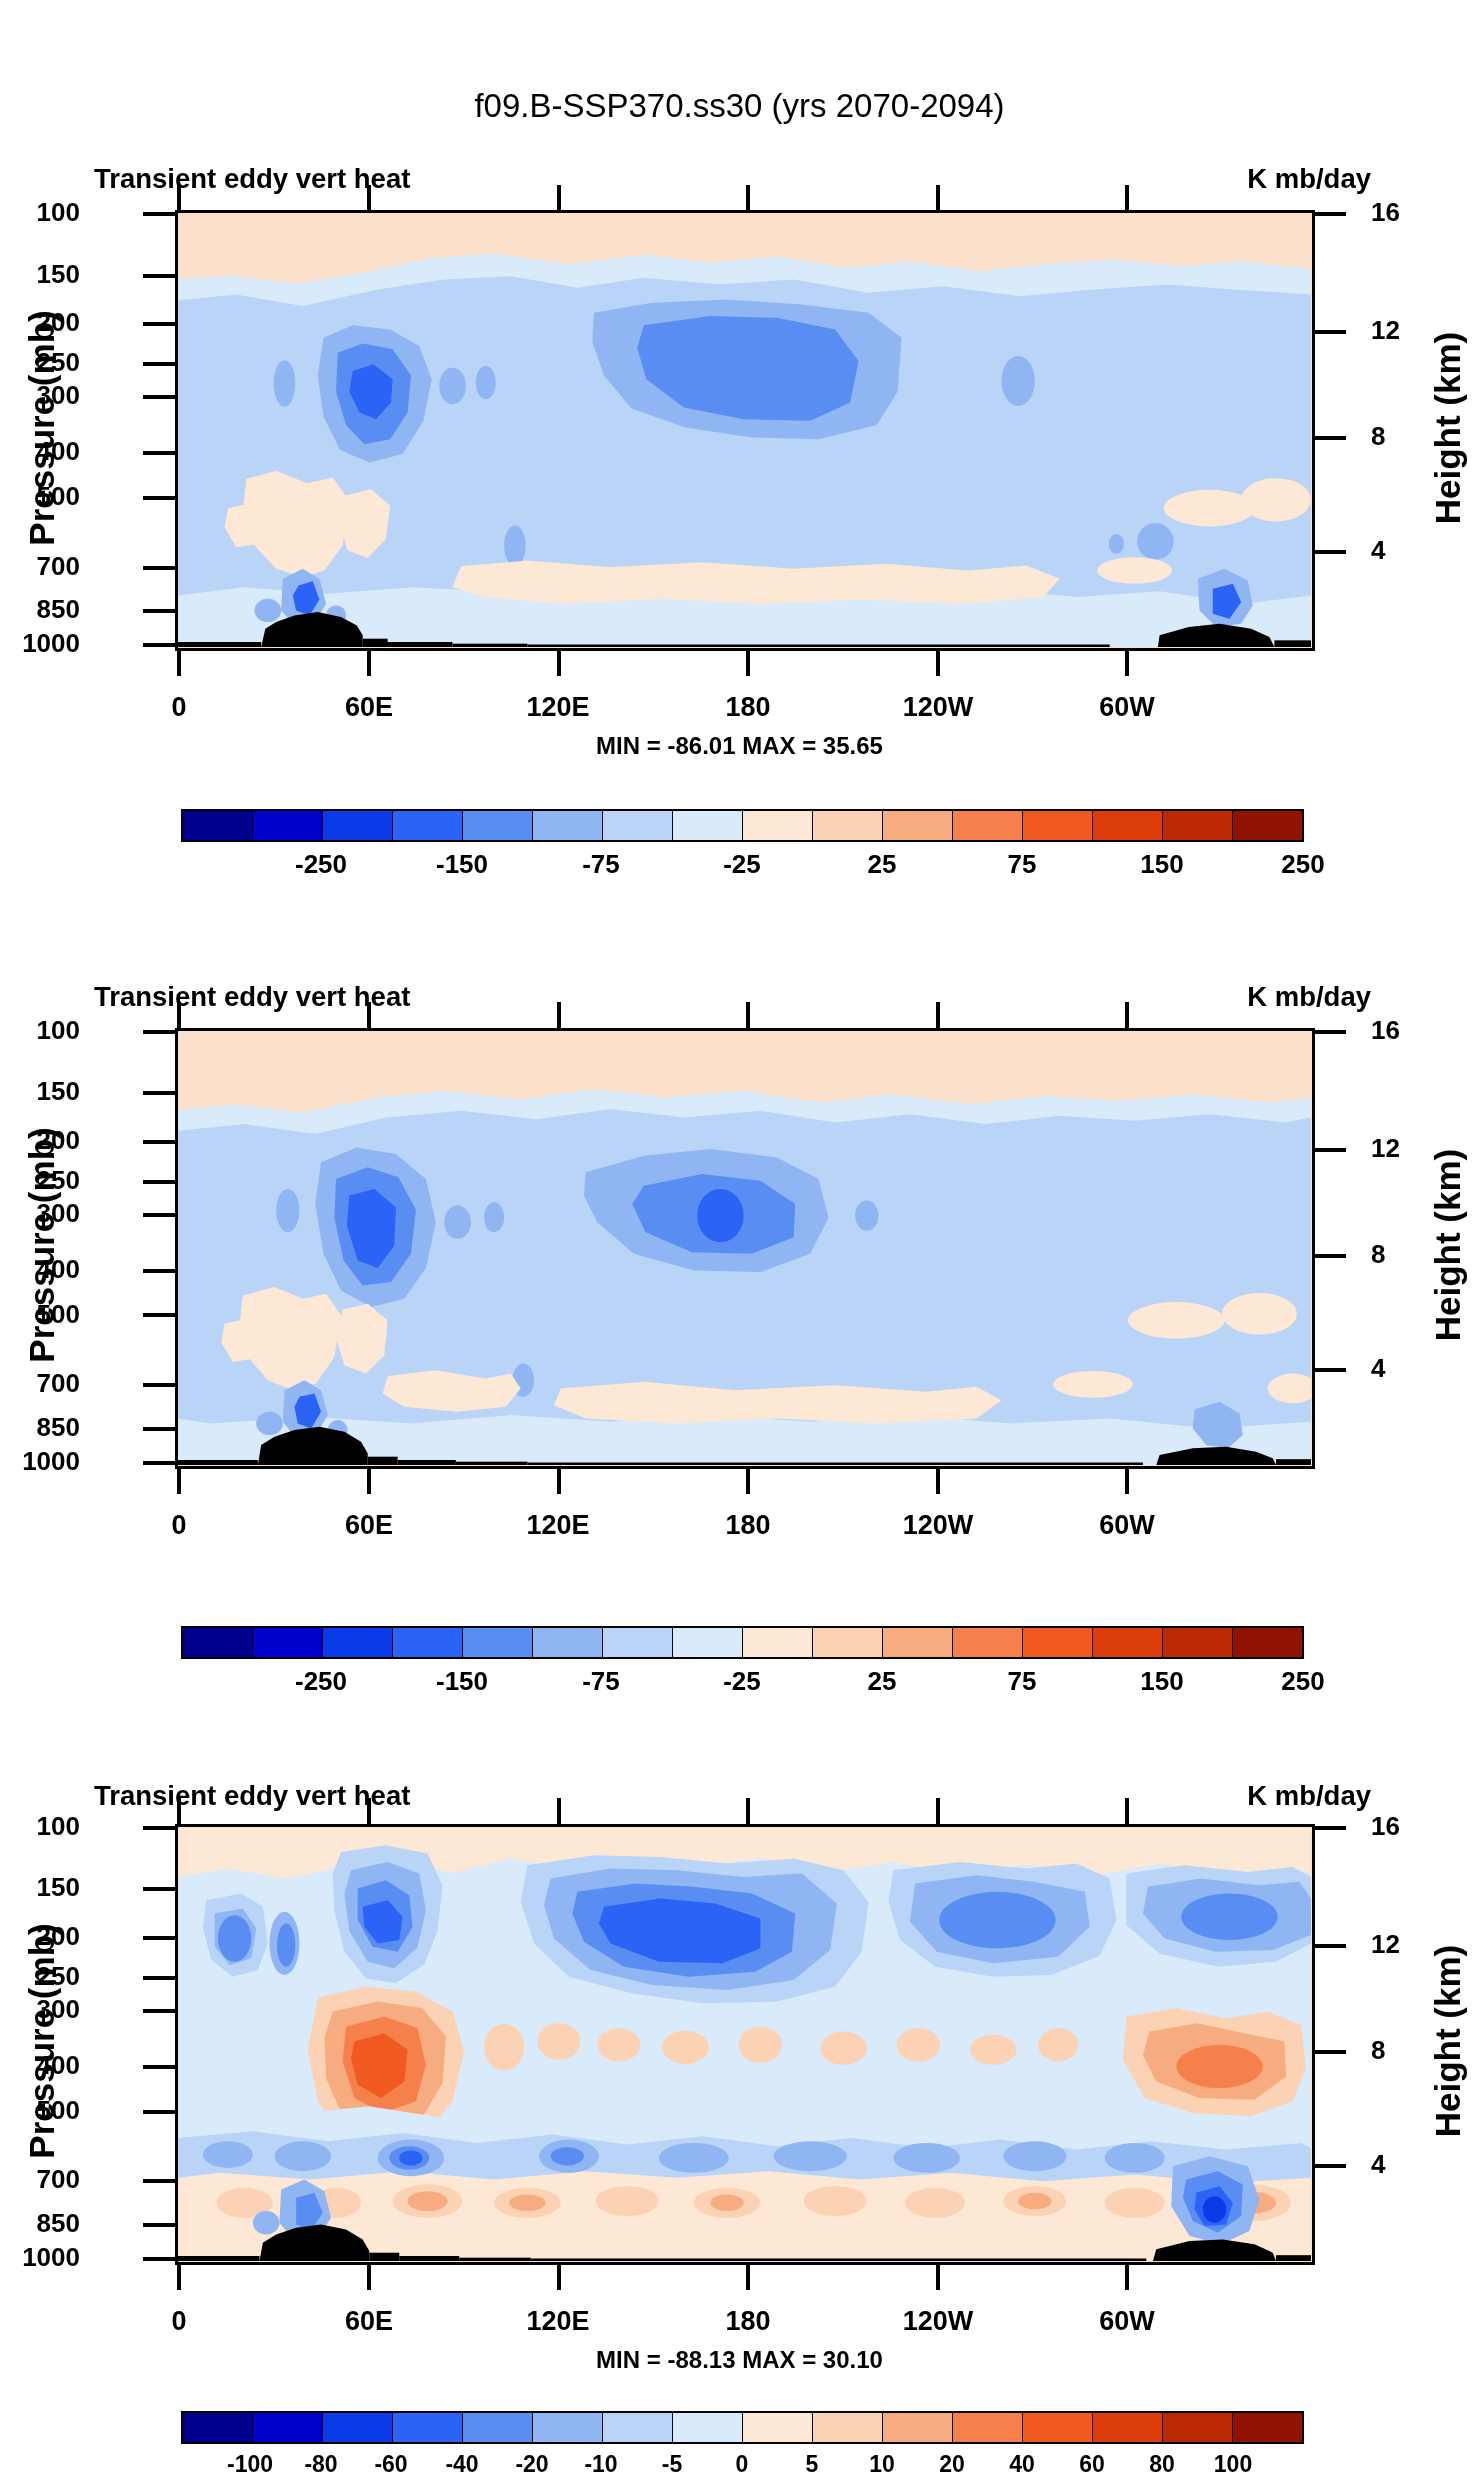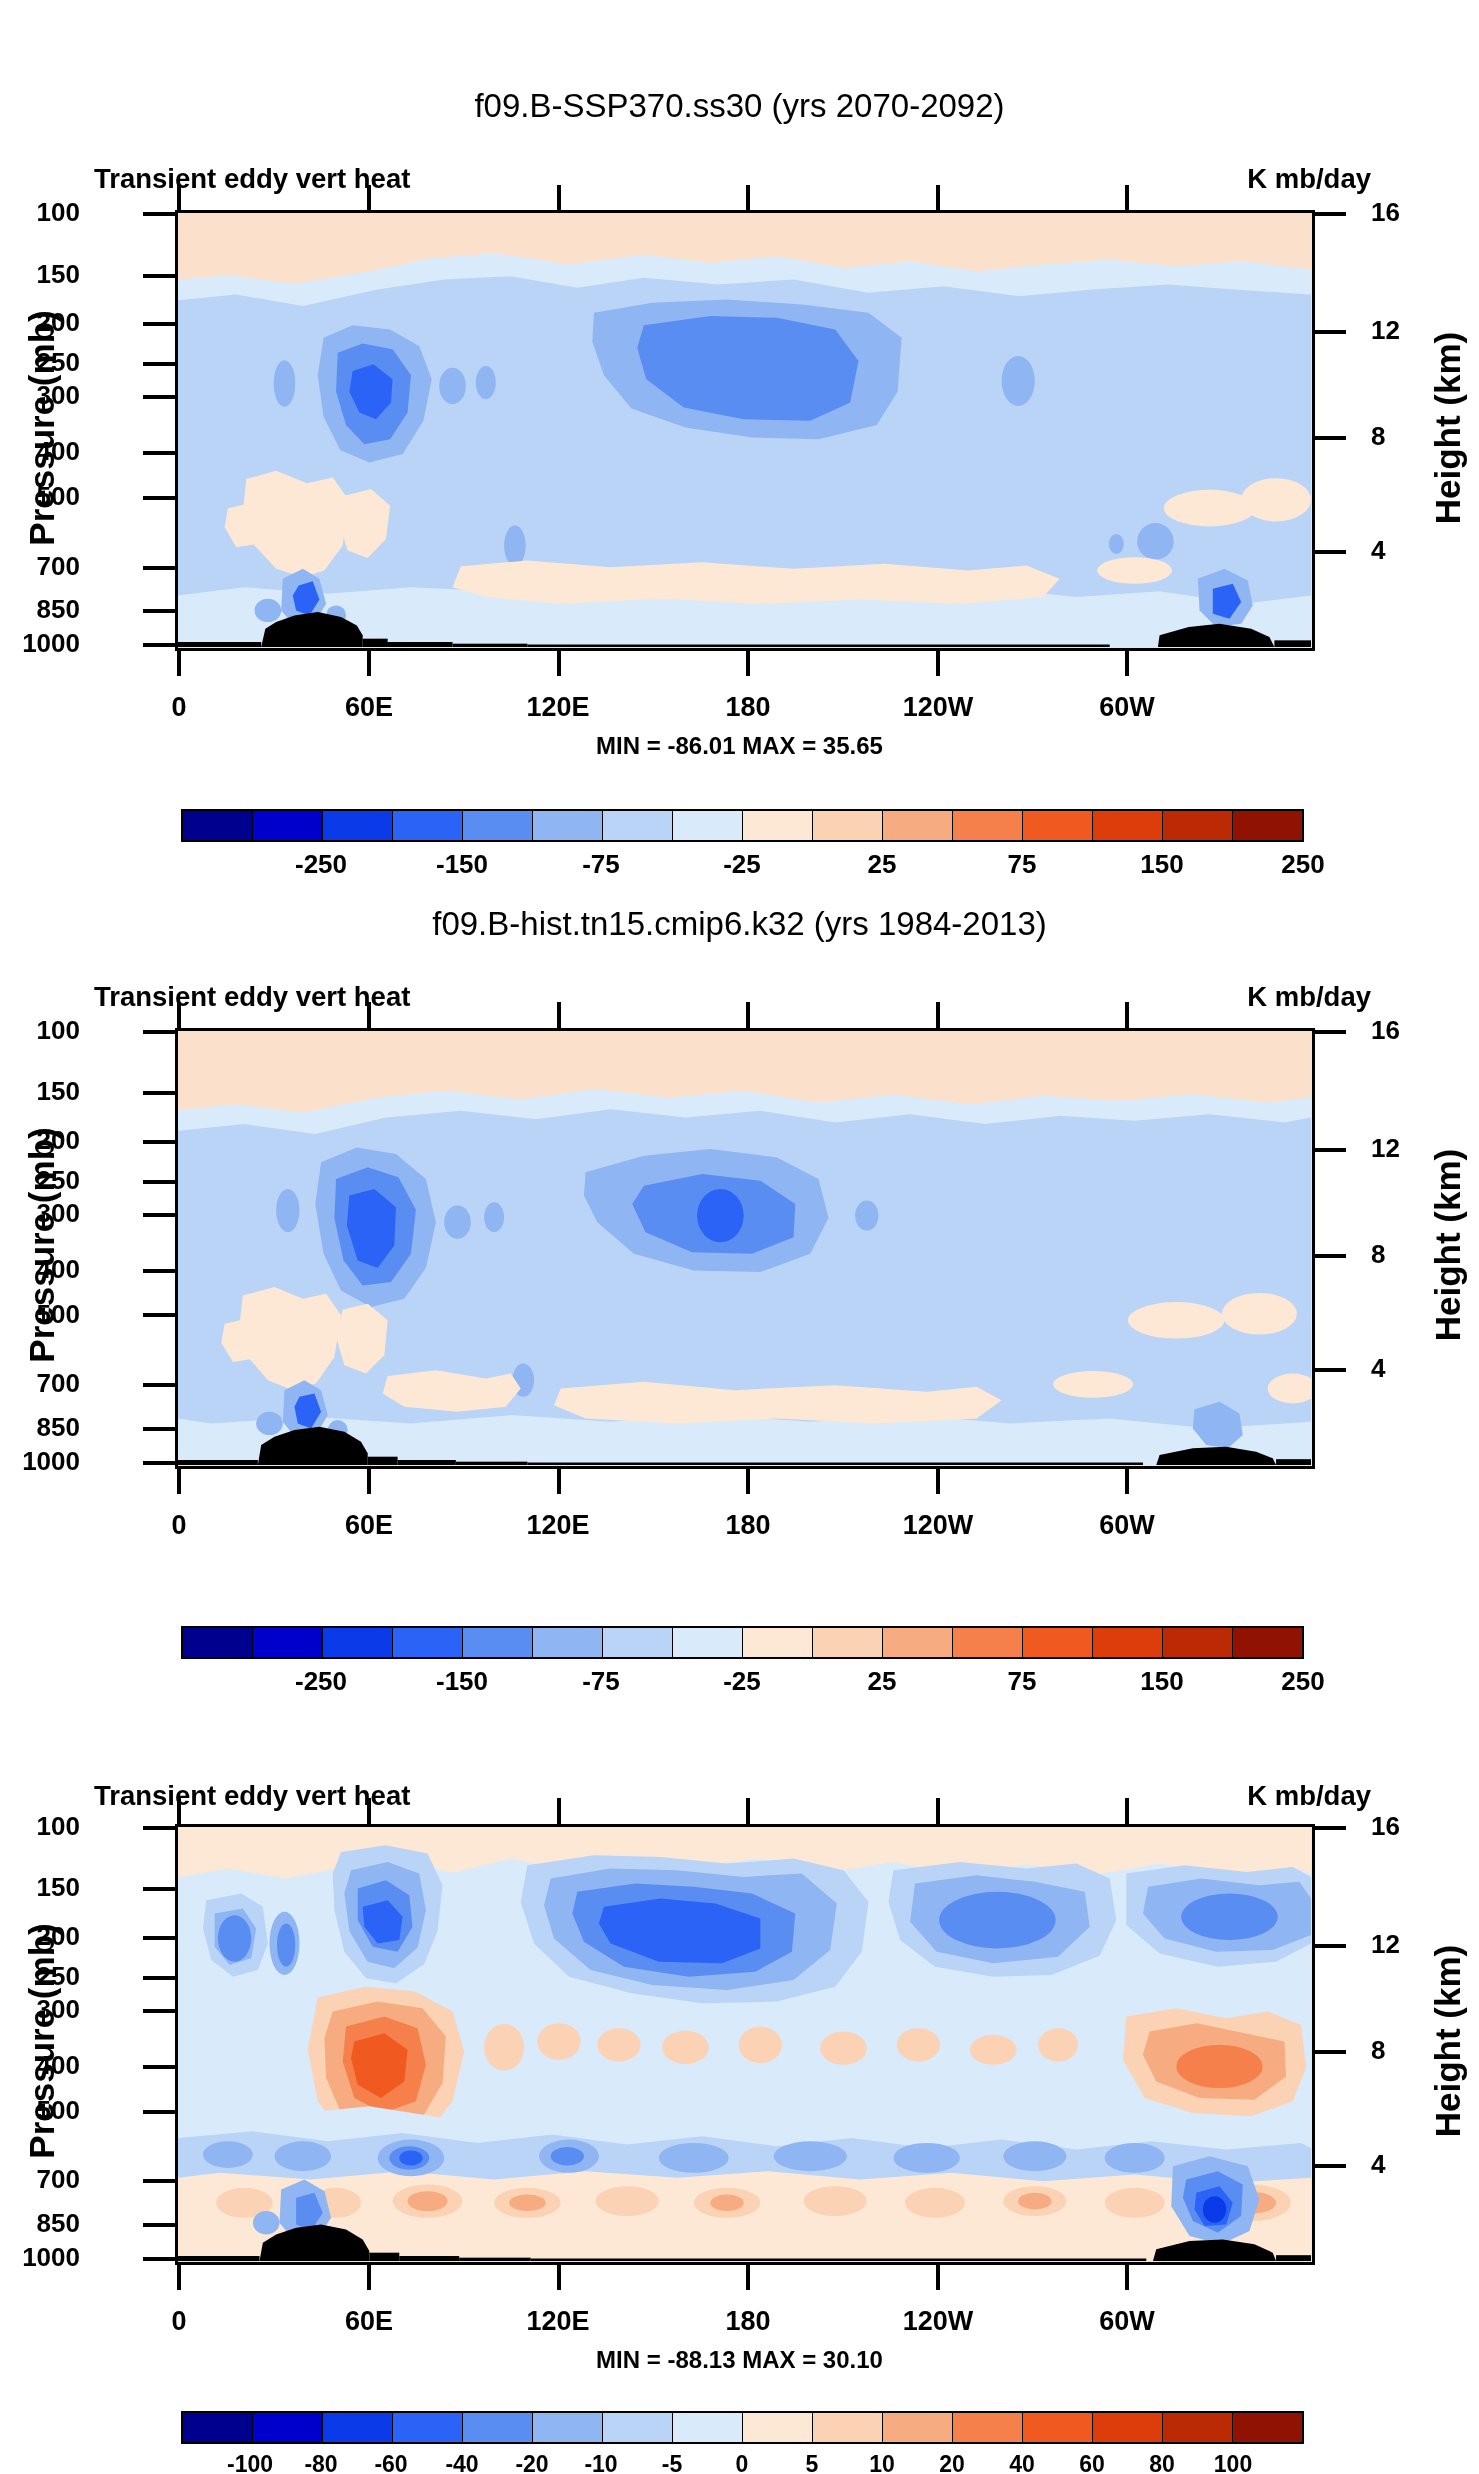--- a/index.html
+++ b/index.html
@@ -105,21 +105,21 @@
   }
   .cbar-label.small { font-size: 23px; }
 </style>
 </head>
 <body>
 
 <div id="page">
 
 
   <div class="panel" style="top:0;height:898px;">
-    <div class="panel-title" style="top:87px;">f09.B-SSP370.ss30 (yrs 2070-2092)</div>
+    <div class="panel-title" style="top:87px;">f09.B-SSP370.ss30 (yrs 2070-2094)</div>
     <div class="hdr-left" style="left:94px;top:163px;">Transient eddy vert heat</div>
     <div class="hdr-right" style="left:1155px;top:163px;width:216px;">K mb/day</div>
 
     <div class="axis-title-left" style="left:-100px;top:408px;width:283px;text-align:center;">Pressure (mb)</div>
     <div class="axis-title-right" style="left:1310px;top:408px;width:275px;text-align:center;">Height (km)</div>
 
     <div class="ytick-label" style="left:0;top:197px;width:80px;">100</div>
     <div class="ytick-label" style="left:0;top:259px;width:80px;">150</div>
     <div class="ytick-label" style="left:0;top:307px;width:80px;">200</div>
     <div class="ytick-label" style="left:0;top:347px;width:80px;">250</div>
@@ -248,21 +248,20 @@
       <div class="cbar-label" style="left:601px;top:849px;">-75</div>
       <div class="cbar-label" style="left:742px;top:849px;">-25</div>
       <div class="cbar-label" style="left:882px;top:849px;">25</div>
       <div class="cbar-label" style="left:1022px;top:849px;">75</div>
       <div class="cbar-label" style="left:1162px;top:849px;">150</div>
       <div class="cbar-label" style="left:1303px;top:849px;">250</div>
     </div>
   </div>
 
   <div class="panel" style="top:0;height:898px;">
-    <div class="panel-title" style="top:905px;">f09.B-hist.tn15.cmip6.k32 (yrs 1984-2013)</div>
     <div class="hdr-left" style="left:94px;top:981px;">Transient eddy vert heat</div>
     <div class="hdr-right" style="left:1155px;top:981px;width:216px;">K mb/day</div>
 
     <div class="axis-title-left" style="left:-100px;top:1225px;width:283px;text-align:center;">Pressure (mb)</div>
     <div class="axis-title-right" style="left:1310px;top:1225px;width:275px;text-align:center;">Height (km)</div>
 
     <div class="ytick-label" style="left:0;top:1015px;width:80px;">100</div>
     <div class="ytick-label" style="left:0;top:1076px;width:80px;">150</div>
     <div class="ytick-label" style="left:0;top:1125px;width:80px;">200</div>
     <div class="ytick-label" style="left:0;top:1165px;width:80px;">250</div>

